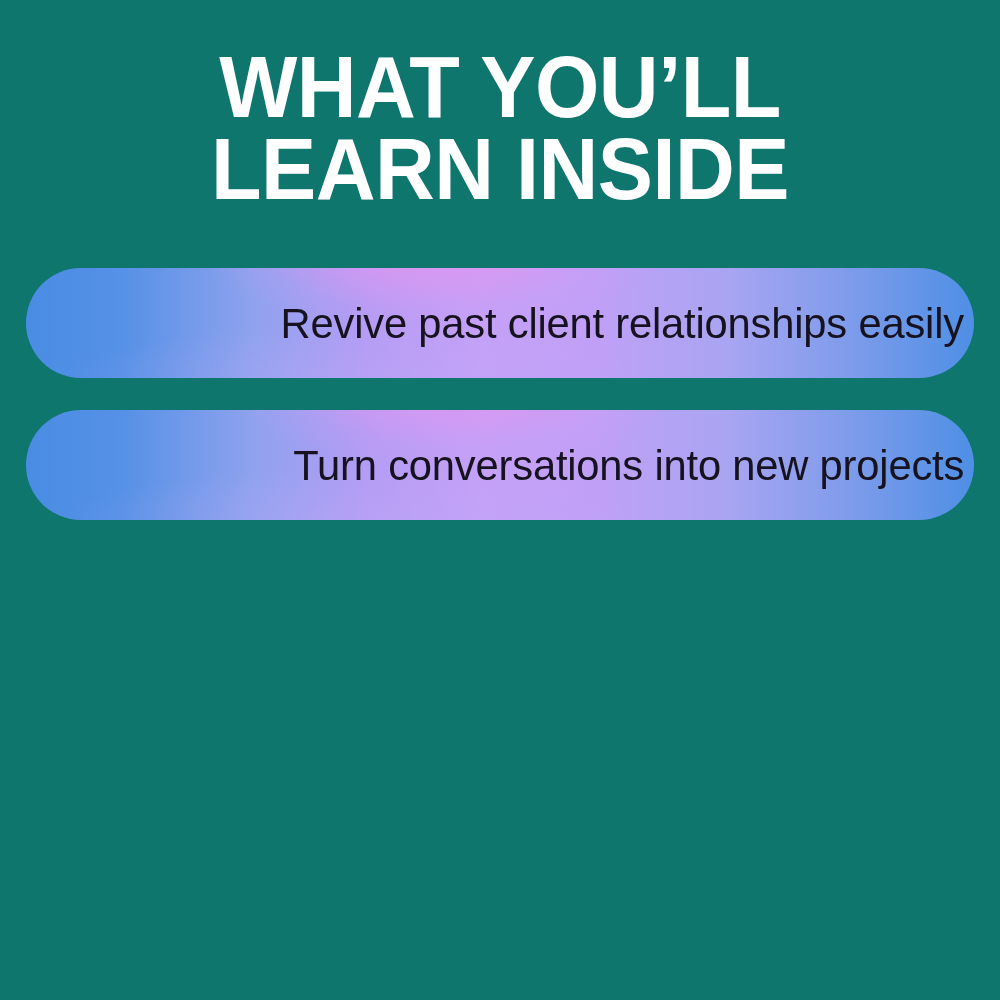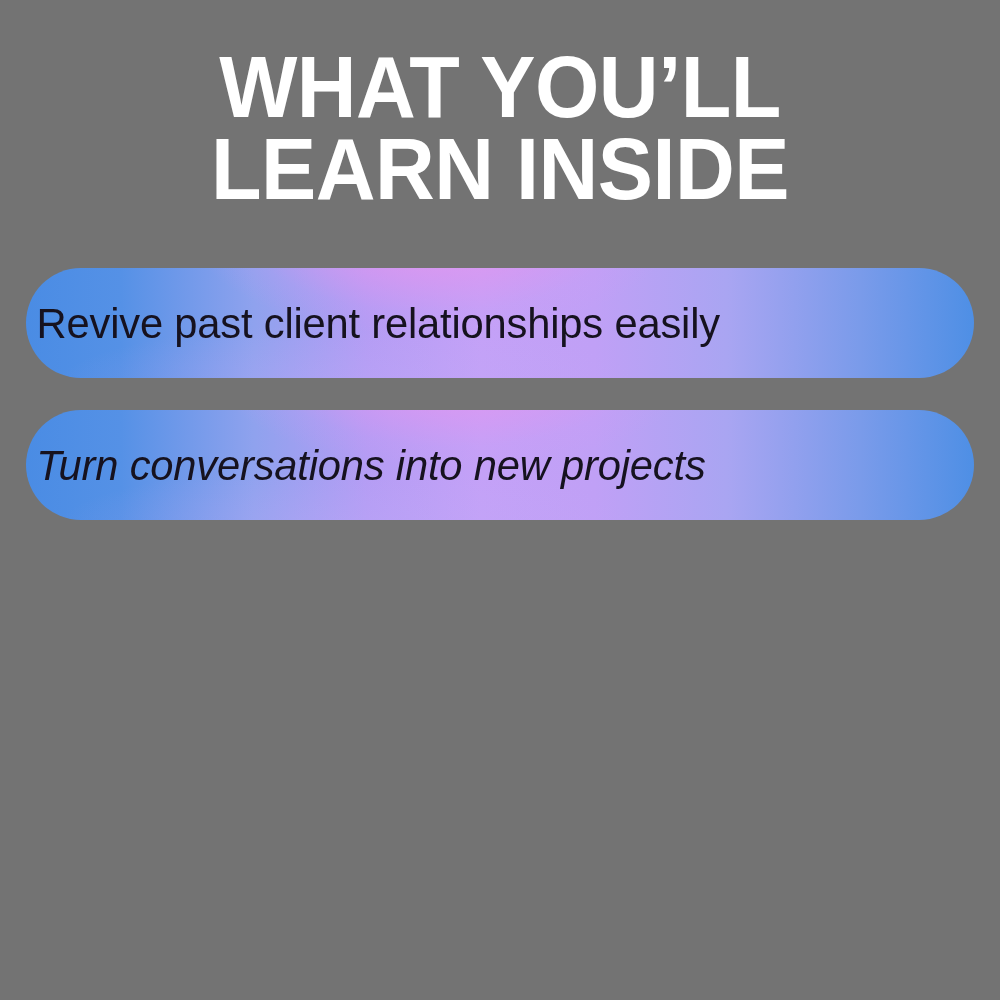--- a/index.html
+++ b/index.html
@@ -10,21 +10,21 @@
   }
   body {
     font-family: "Liberation Sans", sans-serif;
     -webkit-font-smoothing: antialiased;
   }
 
   #poster {
     position: relative;
     width: 1000px;
     height: 1000px;
-    background: #737373;
+    background: #0f766e;
     overflow: hidden;
   }
 
   
   .title-block {
     position: absolute;
     left: 0;
     top: 46px;
     width: 1000px;
     text-align: center;
@@ -52,24 +52,24 @@
 
   .pill {
     position: relative;
     width: 948px;
     height: 110px;
     margin-bottom: 32px;
     border-radius: 55px;
     overflow: hidden;
     display: flex;
     align-items: center;
-    justify-content: flex-start;
+    justify-content: flex-end;
     isolation: isolate;
   }
-  .pill:last-child { margin-bottom: 12px; font-style: italic; }
+  .pill:last-child { margin-bottom: 12px; }
 
   
   .pill-bg {
     position: absolute;
     inset: 0;
     background: linear-gradient(
         90deg,
         #4a8ce4 0%,
         #5591e6 10%,
         #8fa2ee 24%,

